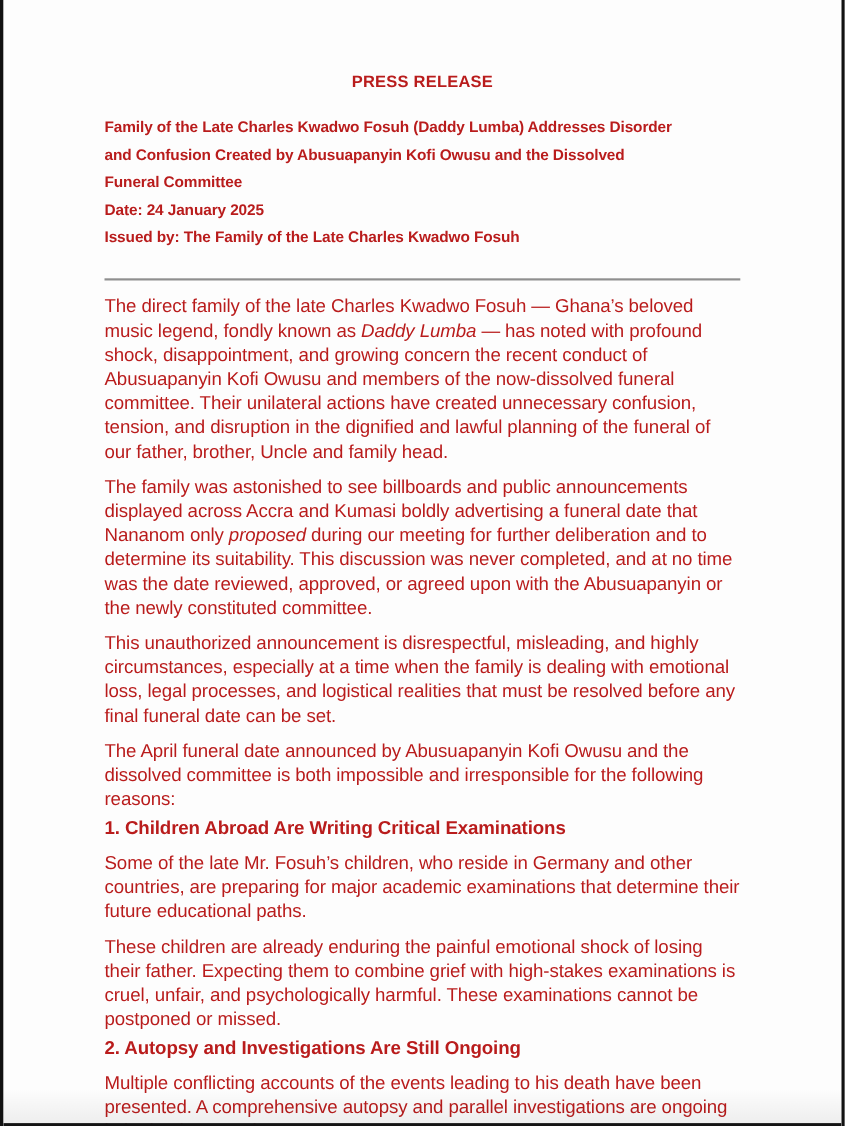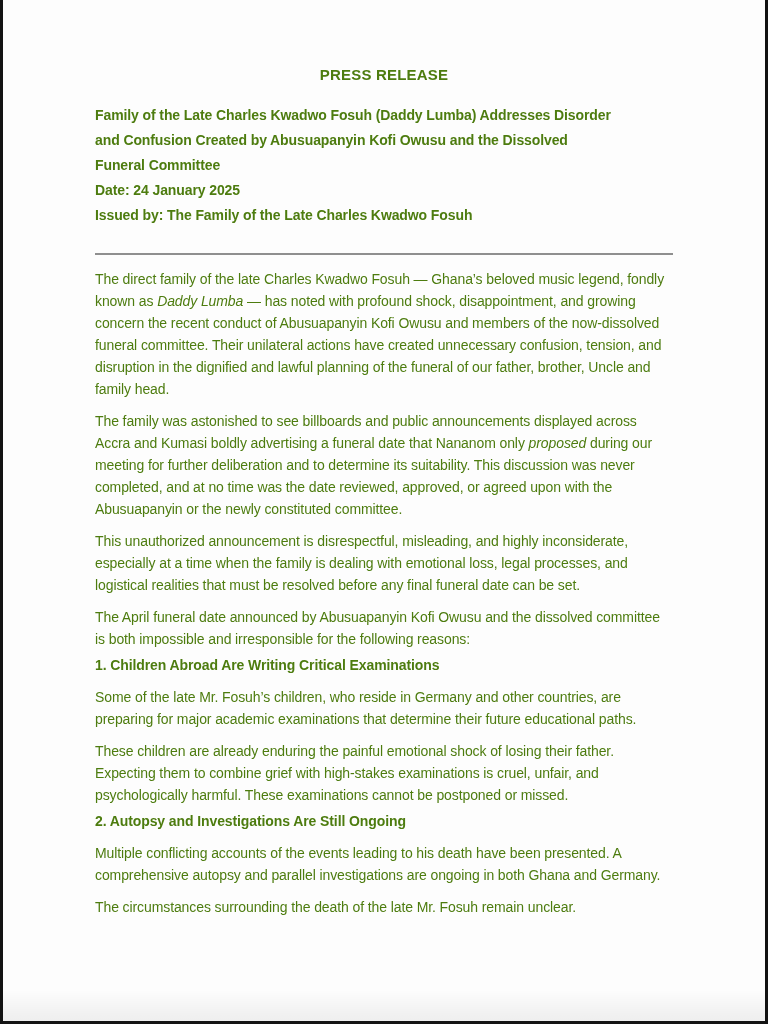--- a/index.html
+++ b/index.html
@@ -10,21 +10,21 @@
   .page {
     position: relative;
     width: 768px;
     height: 1024px;
     box-sizing: border-box;
     background: #fdfdfd;
     border-left: 3px solid #121212;
     border-right: 3px solid #121212;
     overflow: hidden;
     font-family: "Liberation Sans", "DejaVu Sans", sans-serif;
-    color: #4d7c0f;
+    color: #b91c1c;
   }
   .page-bottom-shade {
     position: absolute;
     left: 0;
     right: 0;
     bottom: 0;
     height: 34px;
     background: linear-gradient(180deg, rgba(0,0,0,0) 0%, rgba(0,0,0,0.045) 70%, rgba(0,0,0,0.06) 100%);
     border-bottom: 3px solid #141414;
     box-sizing: border-box;
@@ -51,21 +51,21 @@
     letter-spacing: -0.1px;
   }
   .rule {
     margin: 25px 0 0 0;
     border: none;
     border-top: 2px solid #8f8f8f;
     height: 0;
   }
   .body-text p {
     margin: 10px 0 0 0;
-    font-size: 14px;
+    font-size: 17px;
     line-height: 22px;
     letter-spacing: -0.1px;
   }
   .body-text p.first {
     margin-top: 13px;
   }
   .body-text p.section-heading {
     margin-top: 4px;
     font-weight: bold;
   }
@@ -90,21 +90,21 @@
     </div>
 
     <hr class="rule">
 
     <div class="body-text">
 
       <p class="first"><span>The direct family of the late Charles Kwadwo Fosuh — Ghana’s beloved music legend, fondly known as </span><em>Daddy Lumba</em><span> — has noted with profound shock, disappointment, and growing concern the recent conduct of Abusuapanyin Kofi Owusu and members of the now-dissolved funeral committee. Their unilateral actions have created unnecessary confusion, tension, and disruption in the dignified and lawful planning of the funeral of our father, brother, Uncle and family head.</span></p>
 
       <p><span>The family was astonished to see billboards and public announcements displayed across Accra and Kumasi boldly advertising a funeral date that Nananom only </span><em>proposed</em><span> during our meeting for further deliberation and to determine its suitability. This discussion was never completed, and at no time was the date reviewed, approved, or agreed upon with the Abusuapanyin or the newly constituted committee.</span></p>
 
-      <p>This unauthorized announcement is disrespectful, misleading, and highly inconsiderate, especially at a time when the family is dealing with emotional loss, legal processes, and logistical realities that must be resolved before any final funeral date can be set.</p>
+      <p>This unauthorized announcement is disrespectful, misleading, and highly circumstances, especially at a time when the family is dealing with emotional loss, legal processes, and logistical realities that must be resolved before any final funeral date can be set.</p>
 
       <p>The April funeral date announced by Abusuapanyin Kofi Owusu and the dissolved committee is both impossible and irresponsible for the following reasons:</p>
 
       <p class="section-heading">1. Children Abroad Are Writing Critical Examinations</p>
 
       <p>Some of the late Mr. Fosuh’s children, who reside in Germany and other countries, are preparing for major academic examinations that determine their future educational paths.</p>
 
       <p>These children are already enduring the painful emotional shock of losing their father. Expecting them to combine grief with high-stakes examinations is cruel, unfair, and psychologically harmful. These examinations cannot be postponed or missed.</p>
 
       <p class="section-heading">2. Autopsy and Investigations Are Still Ongoing</p>

